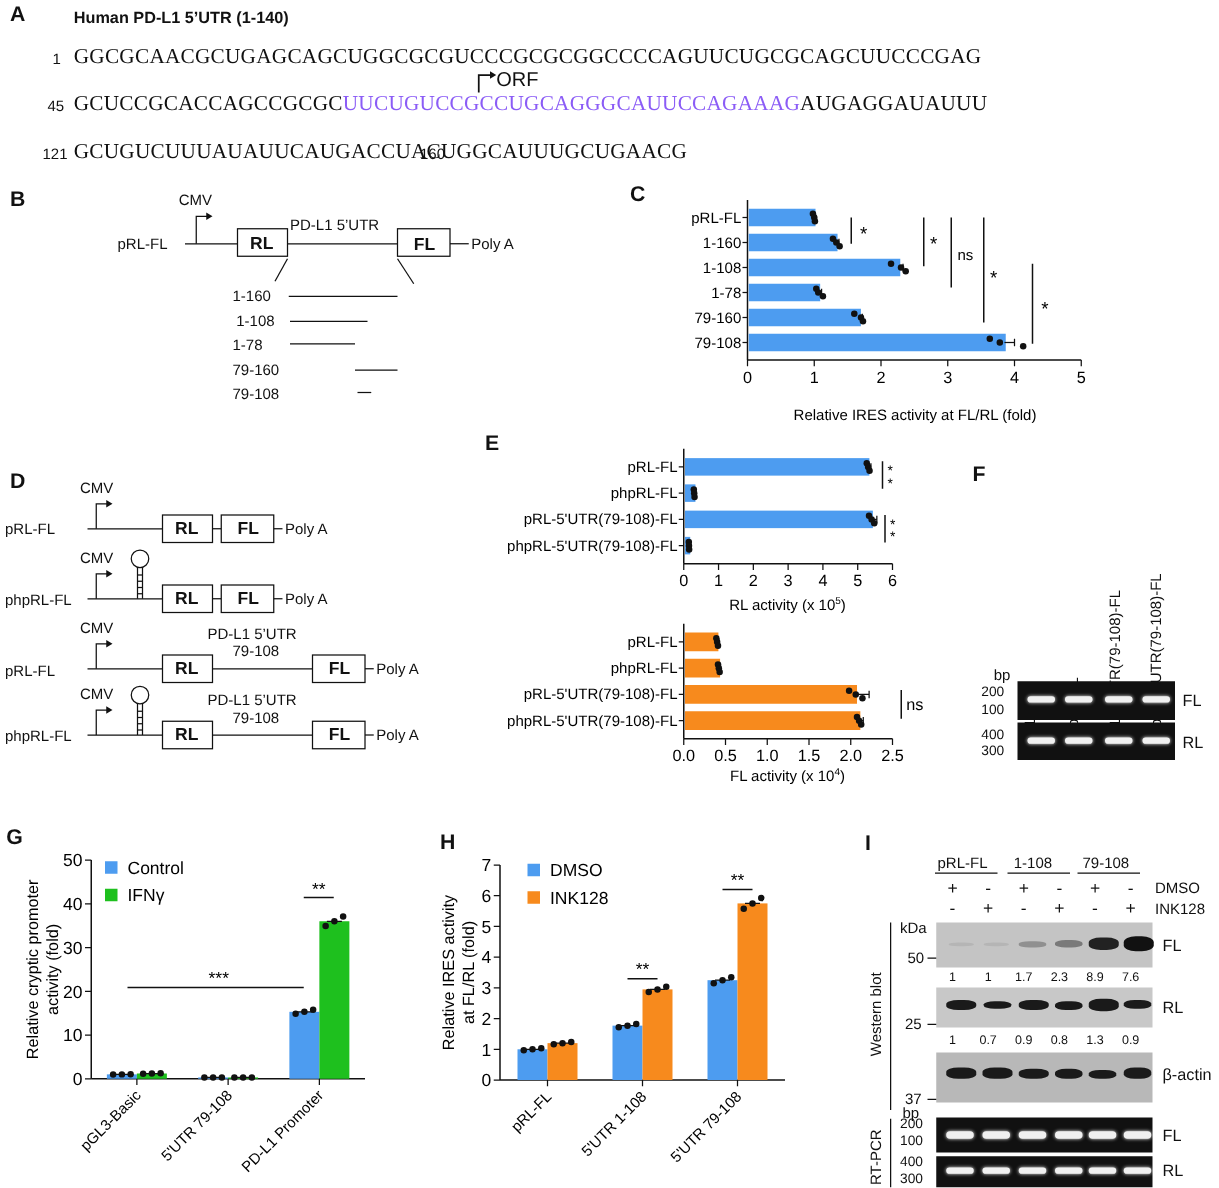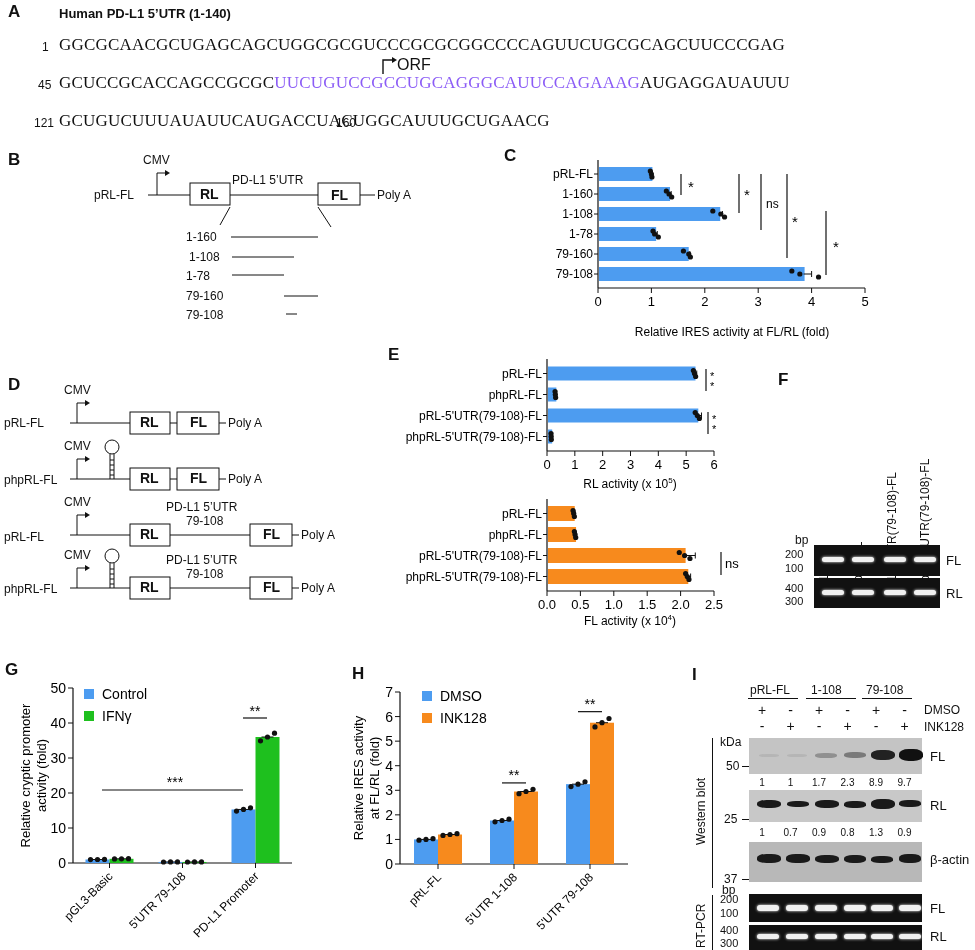--- a/index.html
+++ b/index.html
@@ -556,21 +556,21 @@
   </div>
   <div class="abs" style="left:726px;top:759px;font-size:12px;">50</div>
   <div class="abs" style="left:742px;top:766px;width:7px;border-top:1px solid #111;"></div>
   <div class="abs" style="left:930px;top:749px;font-size:13px;">FL</div>
   <div id="quantFL" class="abs" style="left:752px;top:777px;width:170px;height:14px;">
       <span style="position: absolute; left: 0px; width: 20px; text-align: center; font-size: 10px;">1</span>
       <span style="position: absolute; left: 28.5px; width: 20px; text-align: center; font-size: 10px;">1</span>
       <span style="position: absolute; left: 57px; width: 20px; text-align: center; font-size: 10px;">1.7</span>
       <span style="position: absolute; left: 85.5px; width: 20px; text-align: center; font-size: 10px;">2.3</span>
       <span style="position: absolute; left: 114px; width: 20px; text-align: center; font-size: 10px;">8.9</span>
-      <span style="position: absolute; left: 142.5px; width: 20px; text-align: center; font-size: 10px;">9.7</span>
+      <span style="position: absolute; left: 142.5px; width: 20px; text-align: center; font-size: 10px;">7.6</span>
     </div>
 
   <div class="wb" style="left:749px;top:790px;width:173px;height:32px;background:#c8c8c8;">
     <div class="wband" style="left:8px;top:10px;width:24px;height:8px;"></div>
     <div class="wband" style="left:38px;top:11px;width:22px;height:6px;"></div>
     <div class="wband" style="left:66px;top:10px;width:24px;height:8px;"></div>
     <div class="wband" style="left:95px;top:11px;width:22px;height:7px;"></div>
     <div class="wband" style="left:122px;top:9px;width:24px;height:10px;"></div>
     <div class="wband" style="left:150px;top:10px;width:22px;height:7px;"></div>
   </div>

